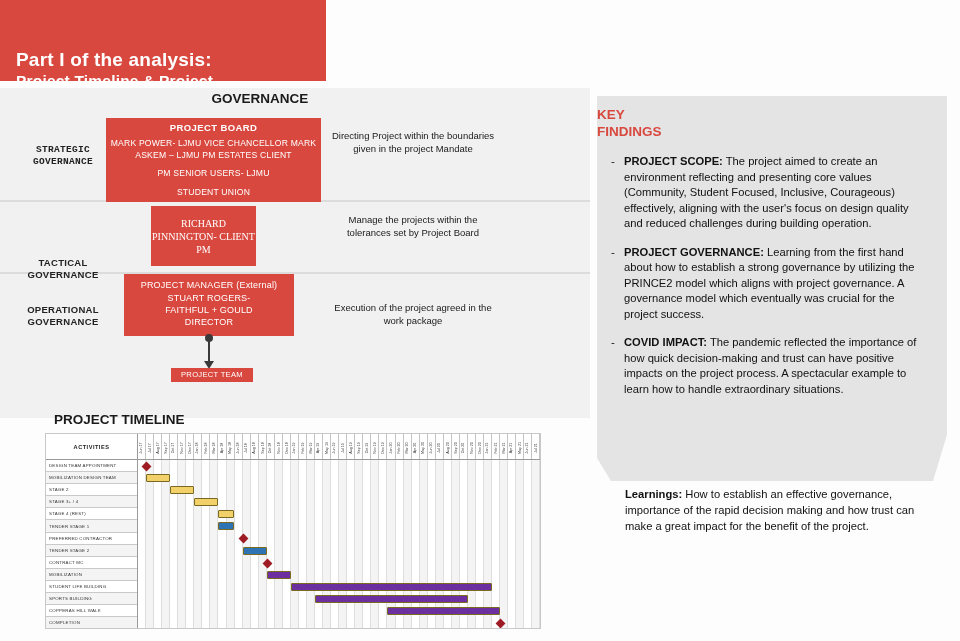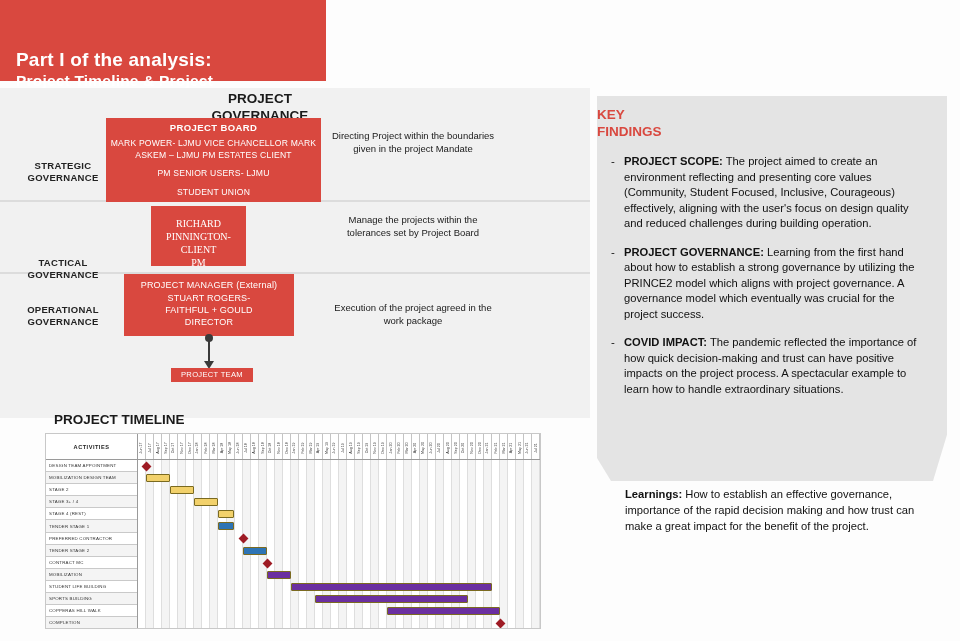--- a/index.html
+++ b/index.html
@@ -30,33 +30,33 @@
   }
   .gov-row { position: absolute; left: 0; width: 590px; border-bottom: 2px solid #dcdcdc; }
   .gov-row.r1 { top: 28px; height: 86px; }
   .gov-row.r2 { top: 114px; height: 72px; }
   .gov-row.r3 { top: 186px; height: 74px; border-bottom: none; }
 
   .gov-label {
     position: absolute; left: 8px; width: 110px; text-align: center;
     font-size: 9.5px; font-weight: bold; color: #222; line-height: 12px; letter-spacing: .3px;
   }
-  .gov-label.l1 { top: 44px; }
+  .gov-label.l1 { top: 28px; font-family: Liberation Mono, monospace; }
   .gov-label.l2 { top: 55px; }
   .gov-label.l3 { top: 30px; }
 
   .redbox {
     position: absolute; background: #d9483f; color: #fff; text-align: center;
   }
   .board-box { left: 106px; top: 2px; width: 215px; padding-top: 4px; height: 84px; }
   .board-title { font-size: 9.5px; font-weight: bold; letter-spacing: .4px; margin-bottom: 5px; }
   .board-line { font-size: 8.6px; line-height: 11.5px; letter-spacing: .2px; }
   .board-gap { height: 7px; }
 
-  .tactical-box { left: 151px; top: 4px; width: 95px; height: 60px; padding-top: 11px; }
+  .tactical-box { left: 151px; top: 4px; width: 105px; height: 60px; padding-top: 11px; }
   .tactical-line { font-size: 10px; line-height: 13px; font-family: "Liberation Serif", serif; }
 
   .oper-box { left: 124px; top: 0px; width: 170px; height: 62px; padding-top: 5px; }
   .oper-title { font-size: 9px; line-height: 13px; letter-spacing: .2px; }
   .oper-line { font-size: 9px; line-height: 12px; letter-spacing: .2px; }
 
   .connector { position: absolute; left: 208px; top: 62px; width: 2px; height: 26px; background: #3a3a3a; }
   .conn-dot { position: absolute; left: -3px; width: 8px; height: 8px; background: #3a3a3a; border-radius: 50%; }
   .conn-dot.top { top: -2px; }
   .conn-arrow {
@@ -158,21 +158,20 @@
 <div id="slide">
 
   <div class="title-banner">
     <div class="title-line t1">Part I of the analysis:</div>
     <div class="title-line t2">Project Timeline &amp; Project</div>
     <div class="title-line t3">Governance</div>
   </div>
 
   <div class="gov-area">
     <div class="gov-head">
-      <div>PROJECT</div>
       <div>GOVERNANCE</div>
     </div>
 
     <div class="gov-row r1">
       <div class="gov-label l1">
         <div>STRATEGIC</div>
         <div>GOVERNANCE</div>
       </div>
       <div class="redbox board-box">
         <div class="board-title">PROJECT BOARD</div>

